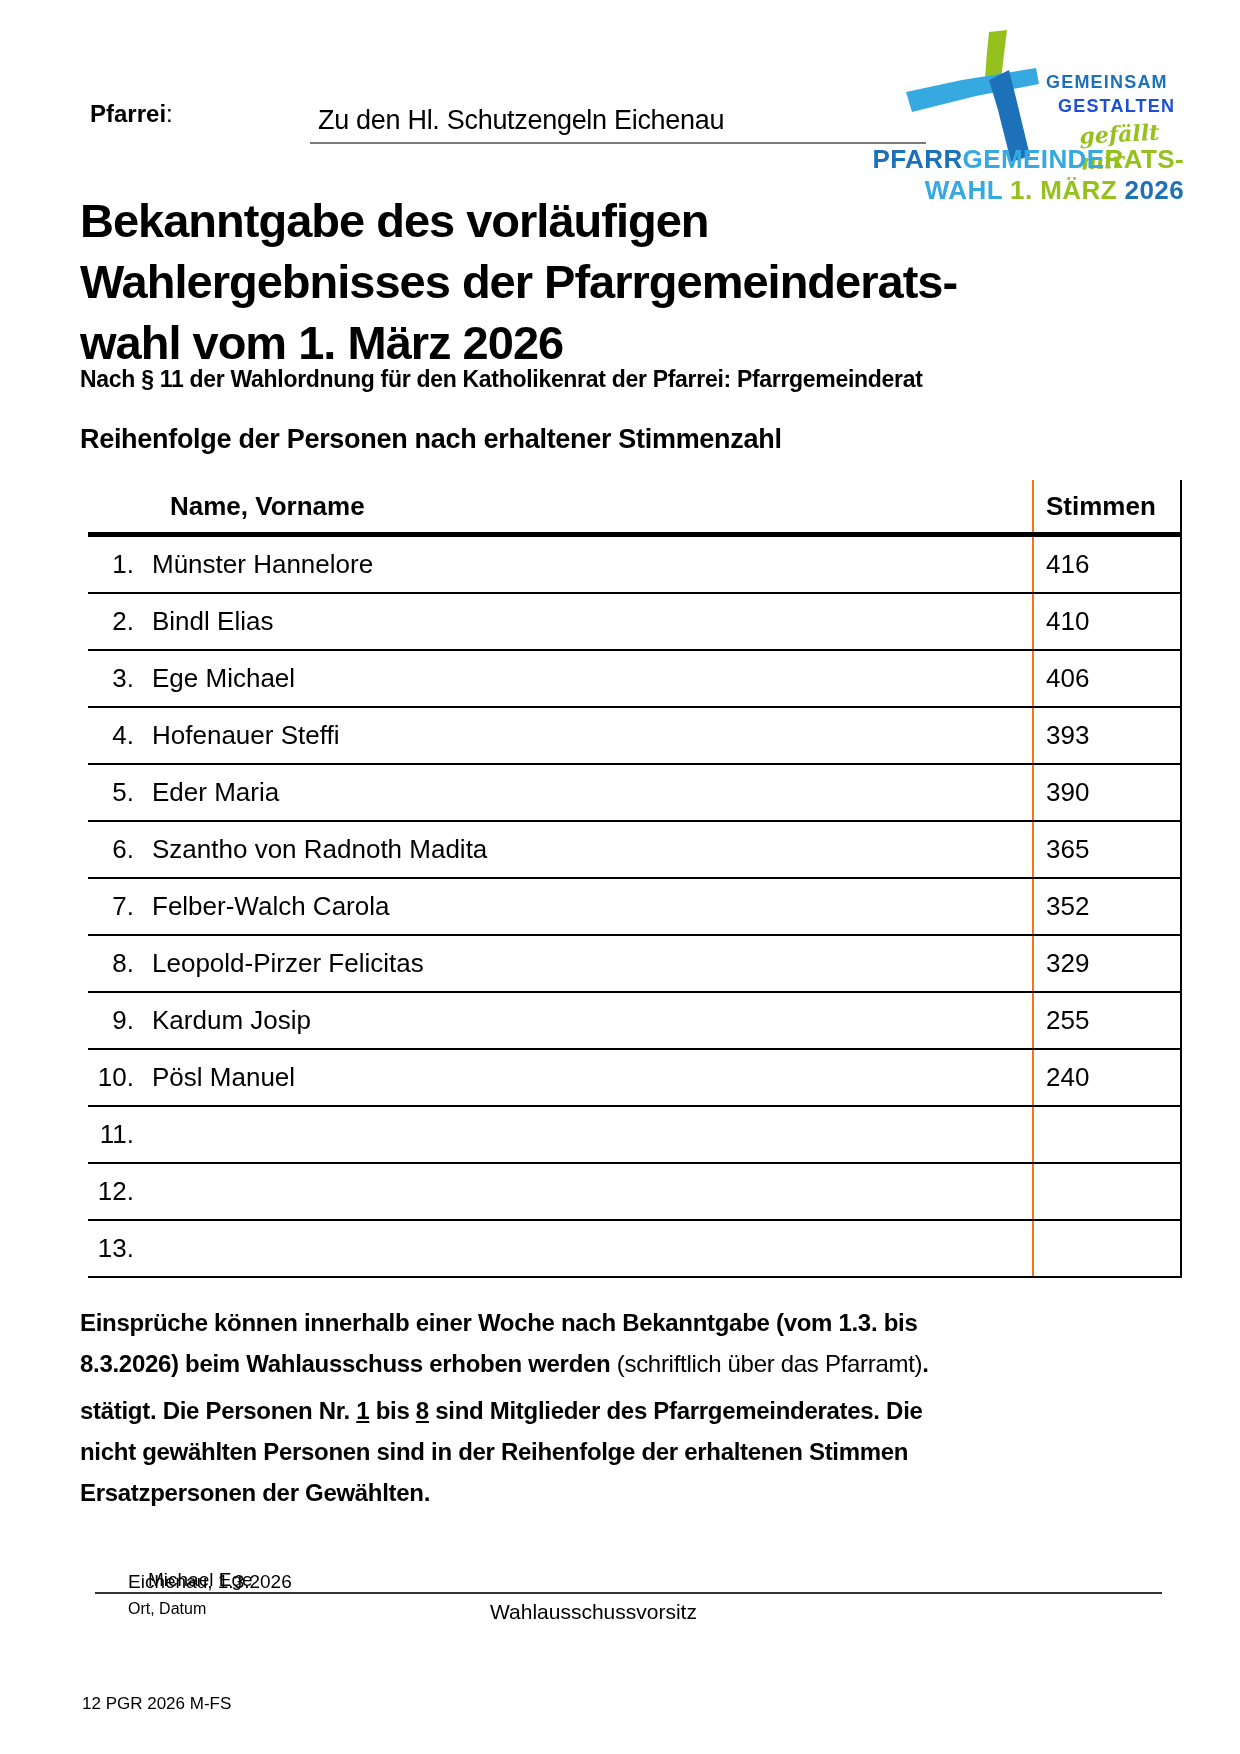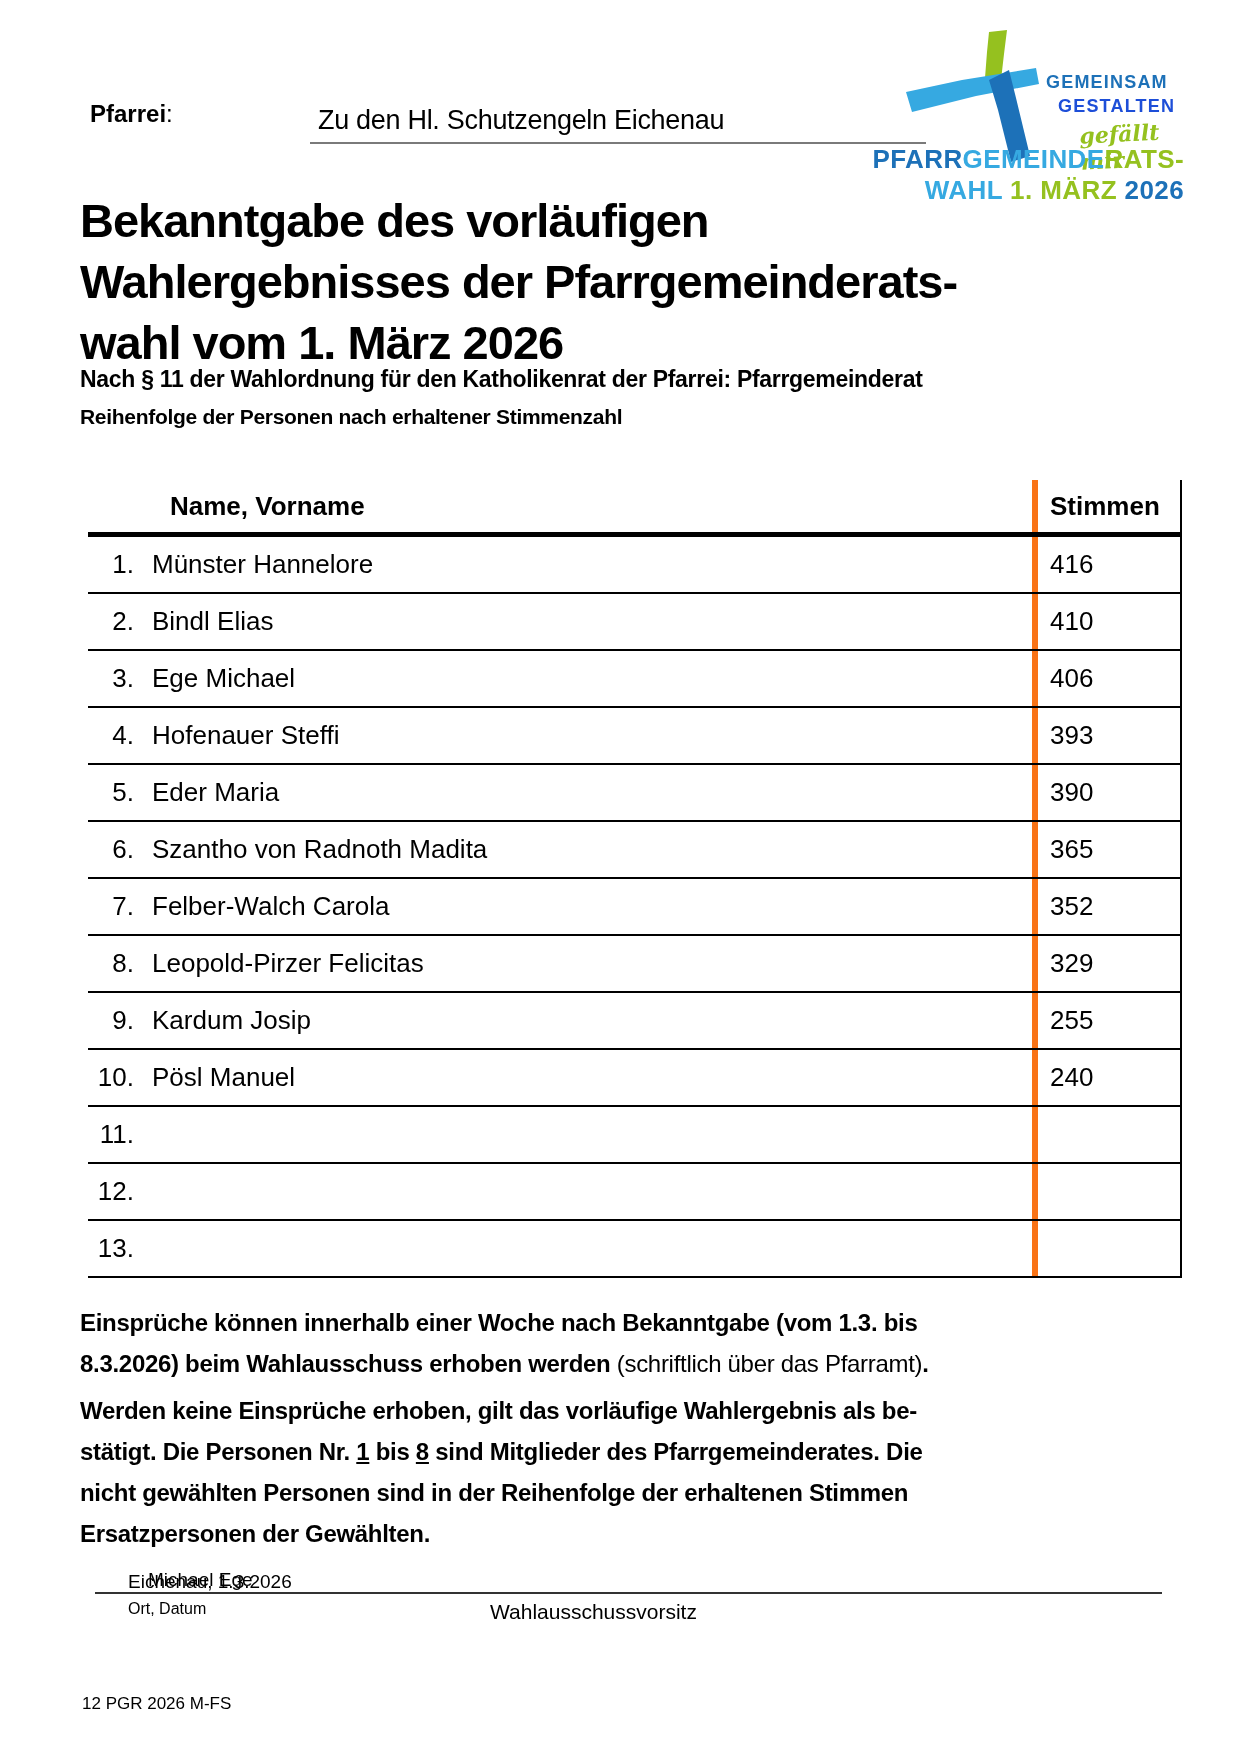--- a/index.html
+++ b/index.html
@@ -23,30 +23,30 @@
   .tagline2{position:absolute;left:190px;top:68px;font-size:18px;font-weight:bold;letter-spacing:1.2px;color:#1d4ed8;}
   .scriptline{position:absolute;left:212px;top:92px;font-size:22px;font-weight:bold;font-style:italic;
     font-family:"DejaVu Serif",serif;color:#95c11f;transform:rotate(-3deg);}
   .wordmark{position:absolute;right:4px;top:116px;width:312px;text-align:right;
     font-size:26px;font-weight:bold;letter-spacing:0.4px;line-height:31px;white-space:nowrap;}
   .c-blue{color:#1d71b8;} .c-cyan{color:#36a9e1;} .c-green{color:#95c11f;}
   
   .title{position:absolute;left:80px;top:190px;font-size:47px;font-weight:bold;
     letter-spacing:-1px;line-height:61px;white-space:nowrap;}
   .subtitle{position:absolute;left:80px;top:366px;font-size:23px;font-weight:bold;letter-spacing:-0.3px;white-space:nowrap;}
-  .section-heading{position:absolute;left:80px;top:405px;font-size:21px;font-weight:bold;letter-spacing:-0.3px;white-space:nowrap;}
+  .section-heading{position:absolute;left:80px;top:424px;font-size:27px;font-weight:bold;letter-spacing:-0.3px;white-space:nowrap;}
   
   .vtable{position:absolute;left:88px;top:480px;width:1094px;}
   .trow{display:grid;grid-template-columns:48px 1fr 150px;height:57px;
     border-bottom:2px solid #000;box-sizing:border-box;align-items:center;font-size:26px;}
   .trow.head{border-bottom:5px solid #000;font-weight:bold;gap:18px;}
   .cell{box-sizing:border-box;height:100%;display:flex;align-items:center;}
   .cell.rank{justify-content:flex-end;padding-right:2px;}
   .cell.name{padding-left:16px;}
-  .cell.votes{border-left:6px solid #f97316;border-right:2px solid #000;padding-left:12px;}
+  .cell.votes{border-left:2px solid #f97316;border-right:2px solid #000;padding-left:12px;}
   
   .notice{position:absolute;left:80px;font-size:24px;font-weight:bold;letter-spacing:-0.3px;}
   .notice .nline{white-space:nowrap;line-height:41px;}
   .notice1{top:1302px;}
   .notice2{top:1390px;}
   .reg{font-weight:normal;}
   .uline{text-decoration:underline;}
   
   .sig-place{position:absolute;left:128px;top:1571px;font-size:19px;}
   .sig-name{position:absolute;left:148px;top:1569px;font-size:19px;}
@@ -161,21 +161,20 @@
       <div class="cell votes"></div>
     </div>
   </div>
 
   <div class="notice notice1">
     <div class="nline">Einsprüche können innerhalb einer Woche nach Bekanntgabe (vom 1.3. bis</div>
     <div class="nline"><span>8.3.2026) beim Wahlausschuss erhoben werden </span><span class="reg">(schriftlich über das Pfarramt)</span><span>.</span></div>
   </div>
 
   <div class="notice notice2">
-    <div class="nline">Werden keine Einsprüche erhoben, gilt das vorläufige Wahlergebnis als be-</div>
     <div class="nline"><span>stätigt. Die Personen Nr. </span><span class="uline">1</span><span> bis </span><span class="uline">8</span><span> sind Mitglieder des Pfarrgemeinderates. Die</span></div>
     <div class="nline">nicht gewählten Personen sind in der Reihenfolge der erhaltenen Stimmen</div>
     <div class="nline">Ersatzpersonen der Gewählten.</div>
   </div>
 
   <div class="sig-place">Eichenau, 1.3.2026</div>
   <div class="sig-name">Michael Ege</div>
   <div class="sig-line"></div>
   <div class="sig-label-left">Ort, Datum</div>
   <div class="sig-label-right">Wahlausschussvorsitz</div>

